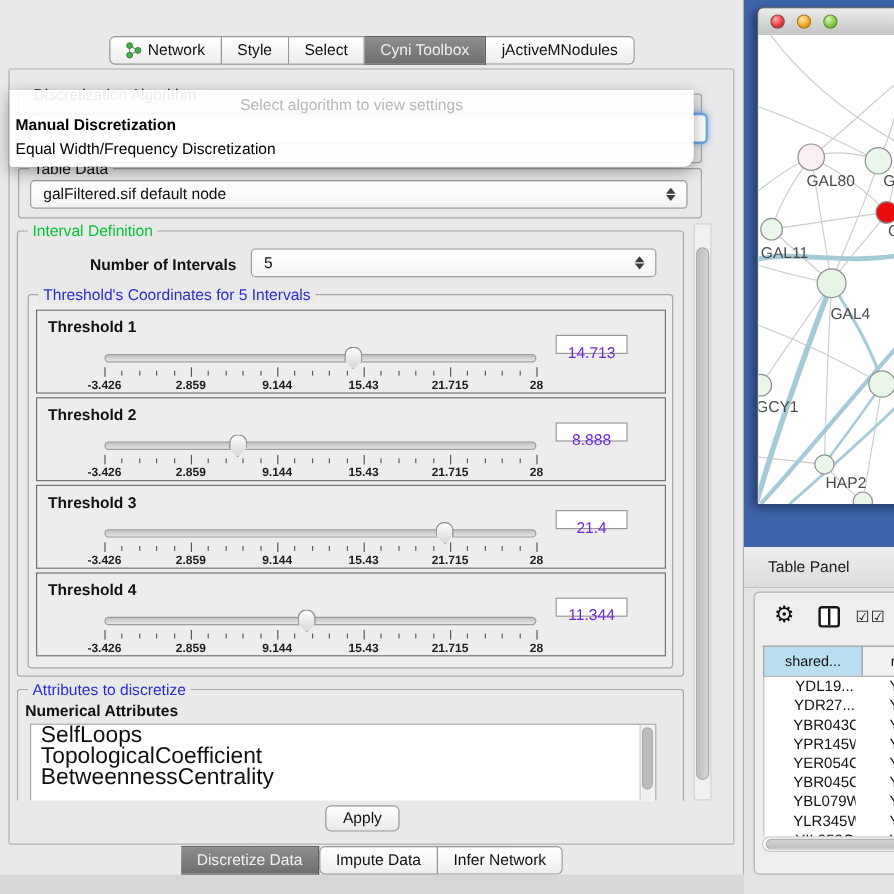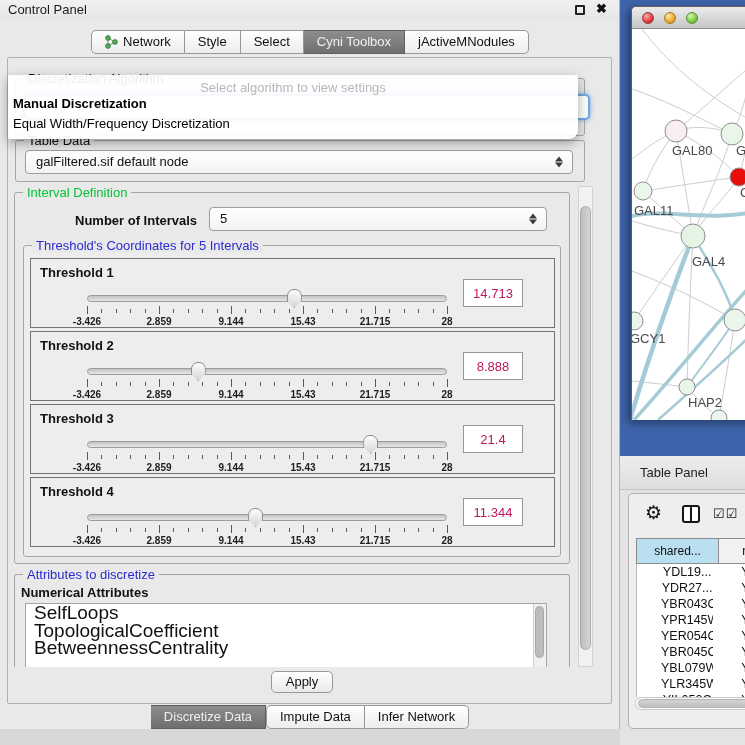--- a/index.html
+++ b/index.html
@@ -47,21 +47,21 @@
   .thr-panel { position:absolute; left:6px; width:525px; height:70px; border:1px solid #737373; background:#ededed; }
   .thr-label { position:absolute; left:9px; top:6px; font-weight:bold; font-size:13px; color:#111; }
   .slider { position:absolute; left:56px; top:30px; width:360px; height:38px; }
   .track { position:absolute; left:0; right:0; top:6px; height:7px; border:1px solid #9c9c9c; border-radius:4px; background:linear-gradient(#c2c2c2,#e6e6e6); }
   .ticks { position:absolute; left:0; right:0; top:17px; height:9px; }
   .tick { position:absolute; top:3px; width:1px; height:4px; background:#5a5a5a; }
   .tick.major { top:0; height:8px; }
   .tick-labels { position:absolute; left:0; right:0; top:27px; height:12px; }
   .tick-labels span { position:absolute; transform:translateX(-50%); font-size:10px; font-weight:bold; color:#1d1d1d; white-space:nowrap; }
   .handle { position:absolute; top:0; width:15px; height:19px; background:linear-gradient(#fdfdfd,#d6d6d6); border:1px solid #8b8b8b; border-radius:7px 7px 3px 3px; clip-path:polygon(0 0,100% 0,100% 60%,50% 100%,0 60%); }
-  .value-box { position:absolute; left:432px; top:20px; width:60px; height:28px; background:#fff; border:1px solid #979797; font-size:13px; color:#be185d; text-align:center; line-height:28px; }
+  .value-box { position:absolute; left:432px; top:20px; width:60px; height:16px; background:#fff; border:1px solid #979797; font-size:13px; color:#6d28d9; text-align:center; line-height:28px; }
 
   .attr-list { position:absolute; background:#fff; border:1px solid #a5a5a5; overflow:hidden; }
   .attr-item { font-size:19px; color:#111; padding-left:8px; line-height:17.5px; }
   .list-scroll { position:absolute; right:0; top:0; bottom:0; width:13px; background:#f1f1f1; border-left:1px solid #cfcfcf; }
   .list-scroll .thumb { position:absolute; left:1px; top:2px; width:9px; height:52px; border-radius:5px; background:#bdbdbd; border:1px solid #a8a8a8; }
 
   .apply-btn { position:absolute; left:271px; top:671px; width:62px; height:22px; background:linear-gradient(#ffffff,#e9e9e9); border:1px solid #989898; border-radius:5px; font-size:13px; color:#111; text-align:center; line-height:20px; }
 
   .bottom-tab-row { position:absolute; left:0; top:705px; width:620px; display:flex; justify-content:center; }
   .bottom-strip { position:absolute; left:0; top:729px; width:620px; height:16px; background:#d7d7d7; }
@@ -100,25 +100,20 @@
 
   svg text { font-family:"Liberation Sans", sans-serif; }
 </style>
 </head>
 <body>
 
 <div class="screen">
 
   <div class="control-panel">
 
-    <div class="title-bar">
-      <span class="t">Control Panel</span>
-      <span class="float-btn"></span>
-      <span class="close-btn">✖</span>
-    </div>
 
     <div class="tab-row">
       <div class="seg first">
         <svg width="13" height="14" viewBox="0 0 13 14">
           <line x1="3" y1="3" x2="10" y2="7" stroke="#8a8a8a" stroke-width="1"></line>
           <line x1="3" y1="11" x2="10" y2="7" stroke="#8a8a8a" stroke-width="1"></line>
           <line x1="3" y1="3" x2="3" y2="11" stroke="#8a8a8a" stroke-width="1"></line>
           <circle cx="3" cy="3" r="2.4" fill="#4caf50" stroke="#2e7d32" stroke-width="0.8"></circle>
           <circle cx="3" cy="11" r="2.4" fill="#4caf50" stroke="#2e7d32" stroke-width="0.8"></circle>
           <circle cx="10" cy="7" r="2.4" fill="#4caf50" stroke="#2e7d32" stroke-width="0.8"></circle>

